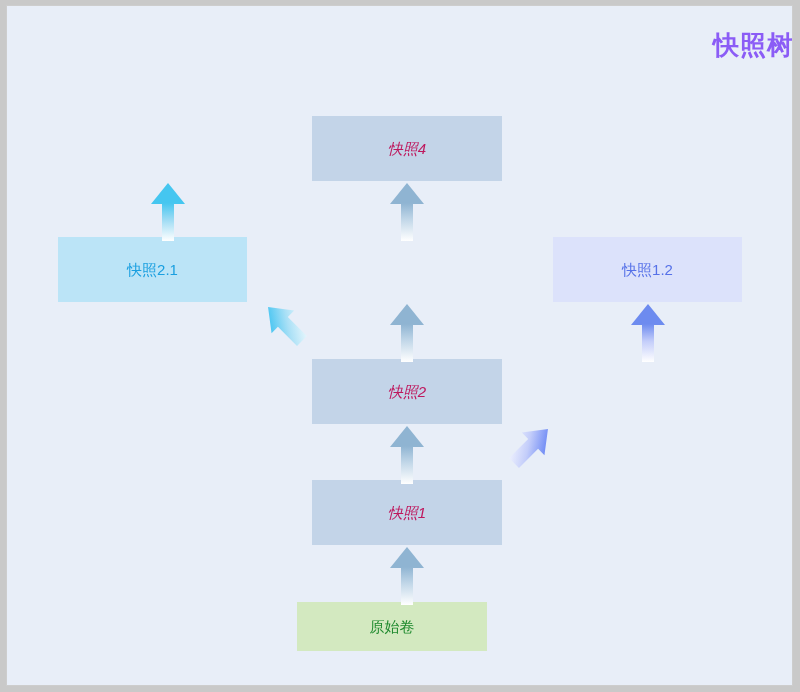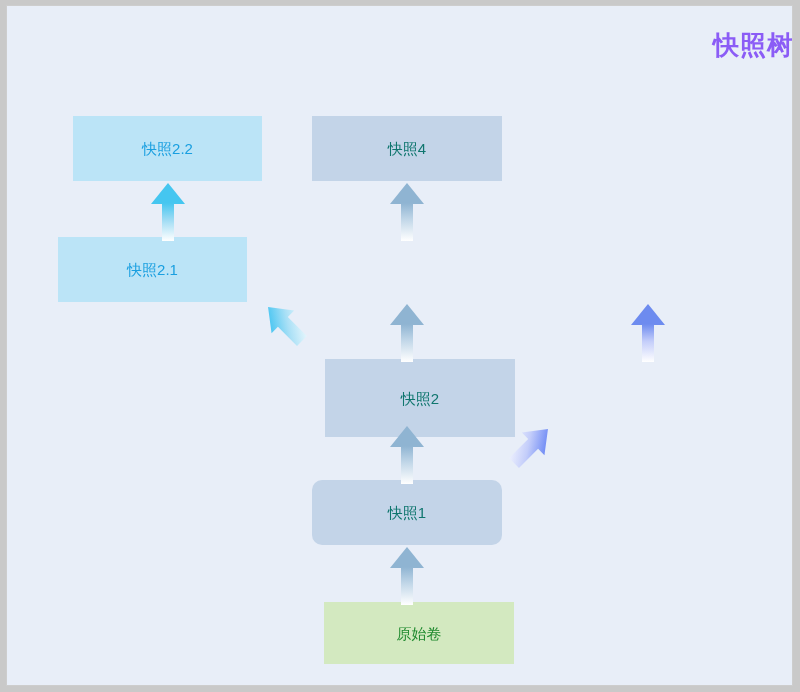--- a/index.html
+++ b/index.html
@@ -30,21 +30,21 @@
   .node{
     position:absolute;
     box-sizing:border-box;
     display:flex;
     align-items:center;
     justify-content:center;
     font-size:15px;
     line-height:1;
   }
   .node.cyan{ background:#bbe4f7; color:#1a9fe0; }
-  .node.steel{ background:#c3d4e8; color:#0f766e; }
+  .node.steel{ background:#c3d4e8; color:#be185d;font-style:italic; }
   .node.lav{   background:#dce2fb; color:#5671e8; }
   .node.green{ background:#d3e9c0; color:#1f8a2e; }
 
   
   .arrow-v{ position:absolute; width:34px; height:58px; }
   .arrow-v .shaft{
     position:absolute; left:11px; top:20px; width:12px; height:38px;
   }
   .arrow-v .head{
     position:absolute; left:0; top:0; width:0; height:0;
@@ -62,45 +62,45 @@
   .arrow-d{ position:absolute; width:60px; height:60px; }
   .arrow-d svg{ display:block; width:60px; height:60px; }
 </style>
 </head>
 <body>
 
 <div id="canvas">
 
   <div id="title">快照树</div>
 
-  <div class="node cyan" style="left:66px;top:110px;width:189px;height:65px;">
-    <span>快照2.2</span>
-  </div>
 
   <div class="node cyan" style="left:51px;top:231px;width:189px;height:65px;">
     <span>快照2.1</span>
   </div>
 
   <div class="node steel" style="left:305px;top:110px;width:190px;height:65px;">
     <span>快照4</span>
   </div>
 
 
-  <div class="node steel" style="left:305px;top:353px;width:190px;height:78px;margin-left:13px;">
+  <div class="node steel" style="left:305px;top:353px;width:190px;height:65px;">
     <span>快照2</span>
   </div>
 
-  <div class="node steel" style="left:305px;top:474px;width:190px;height:65px;border-radius:10px;">
+  <div class="node steel" style="left:305px;top:474px;width:190px;height:65px;">
     <span>快照1</span>
   </div>
 
-  <div class="node green" style="left:317px;top:596px;width:190px;height:62px;">
+  <div class="node green" style="left:290px;top:596px;width:190px;height:49px;">
     <span>原始卷</span>
   </div>
 
+  <div class="node lav" style="left:546px;top:231px;width:189px;height:65px;">
+    <span>快照1.2</span>
+  </div>
 
 
   <div class="arrow-v steel" style="left:383px;top:541px;">
     <div class="head"></div>
     <div class="shaft"></div>
   </div>
 
   <div class="arrow-v steel" style="left:383px;top:420px;">
     <div class="head"></div>
     <div class="shaft"></div>

